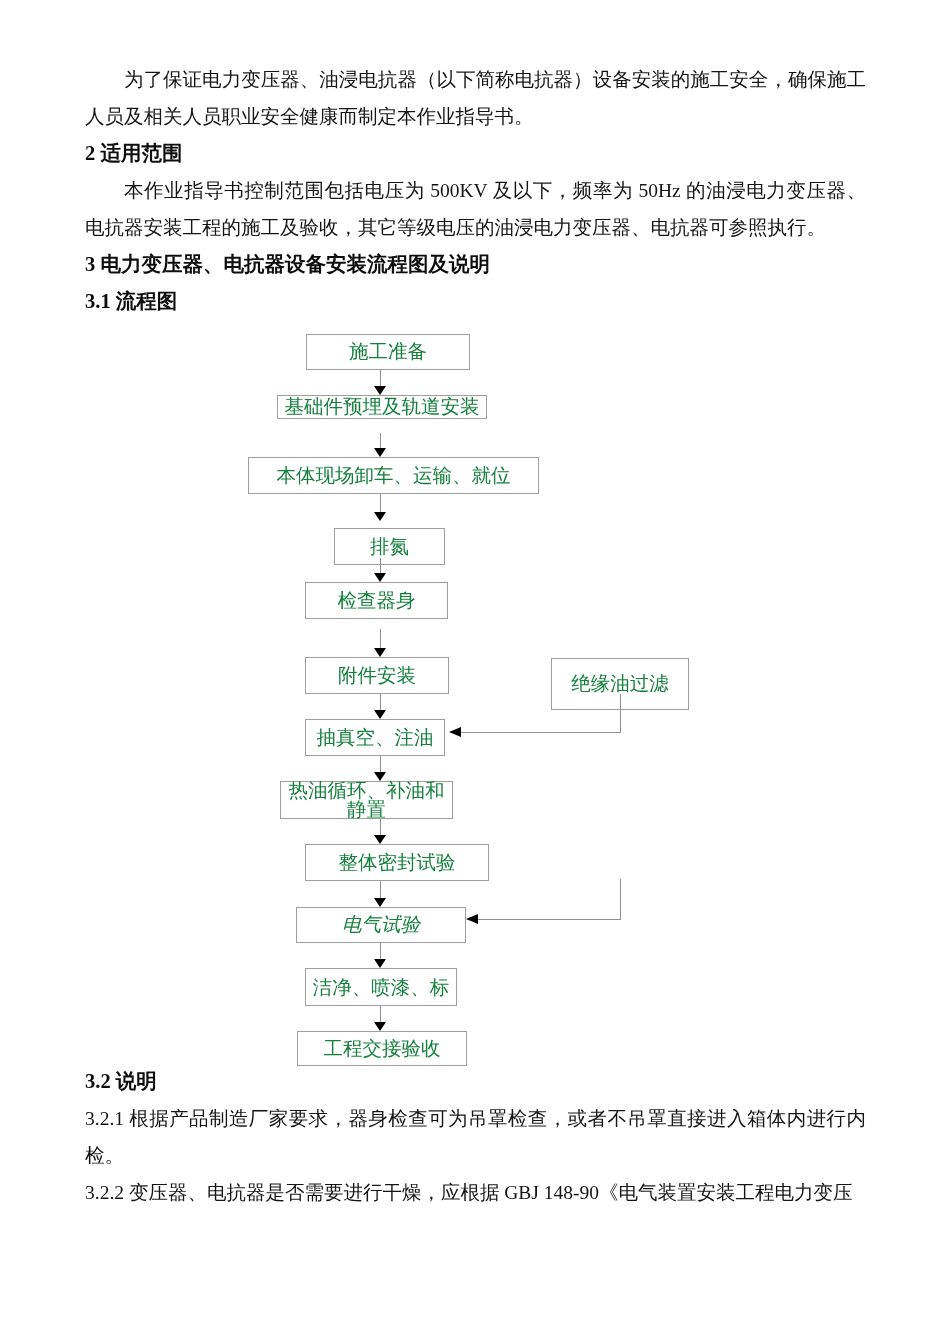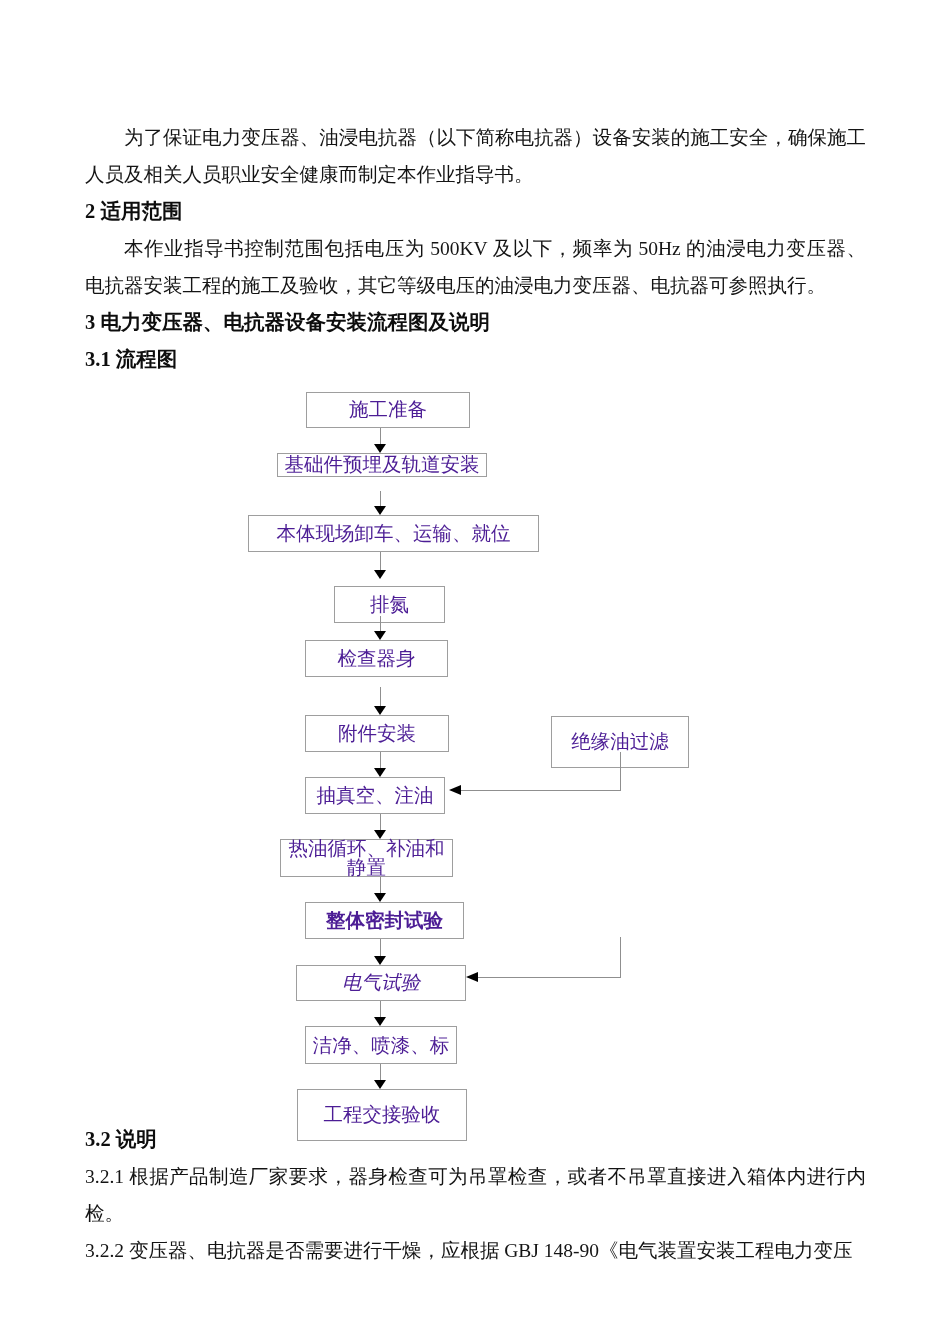--- a/index.html
+++ b/index.html
@@ -4,33 +4,33 @@
 <style>
   html,body { margin:0; padding:0; background:#ffffff; }
   .page {
     position:relative;
     width:950px; height:1344px;
     background:#ffffff;
     font-family:"Liberation Serif","DejaVu Serif",serif;
     color:#141414;
     overflow:hidden;
   }
-  .content { padding:119px 84px 0 85px; font-size:19.5px; line-height:37px; }
+  .content { padding:61px 84px 0 85px; font-size:19.5px; line-height:37px; }
   p.body { margin:0; text-align:justify; }
   p.indent { text-indent:39px; }
   .h { margin:0; font-size:20.5px; line-height:37px; font-weight:bold; color:#0d0d0d; }
 
   
   .flowchart { position:relative; height:743px; }
   .fbox {
     position:absolute;
     border:1px solid #9e9e9e;
     background:#ffffff;
     display:flex; align-items:center; justify-content:center;
-    font-size:19.5px; line-height:1; color:#4c1d95;
+    font-size:19.5px; line-height:1; color:#15803d;
     box-sizing:border-box; text-align:center;
   }
   .fbox.wrap2 {
     display:block; overflow:hidden;
     line-height:31px; padding-top:3px;
   }
   .vline { position:absolute; width:1px; background:#8f8f8f; }
   .hline { position:absolute; height:1px; background:#8f8f8f; }
   .arrow-down { position:absolute; width:0; height:0;
     border-left:6px solid transparent; border-right:6px solid transparent;
@@ -41,24 +41,24 @@
 
   
   .bm0 { left:221px; top:14px;  width:164px; height:36px; }
   .bm1 { left:192px; top:75px;  width:210px; height:24px; }
   .bm2 { left:163px; top:137px; width:291px; height:37px; }
   .bm3 { left:249px; top:208px; width:111px; height:37px; }
   .bm4 { left:220px; top:262px; width:143px; height:37px; }
   .bm5 { left:220px; top:337px; width:144px; height:37px; }
   .bm6 { left:220px; top:399px; width:140px; height:37px; }
   .bm7 { left:195px; top:461px; width:173px; height:38px; }
-  .bm8 { left:220px; top:524px; width:159px; height:37px;font-weight:bold; }
+  .bm8 { left:220px; top:524px; width:184px; height:37px; }
   .bm9 { left:211px; top:587px; width:170px; height:36px;font-style:italic; }
   .bm10{ left:220px; top:648px; width:152px; height:38px; }
-  .bm11{ left:212px; top:711px; width:170px; height:52px; }
+  .bm11{ left:212px; top:711px; width:170px; height:35px; }
   
   .bs0 { left:466px; top:338px; width:138px; height:52px; }
   .bs1 { left:451px; top:524px; width:168px; height:35px; }
 
   
   .v1  { left:295px; top:50px;  height:16px; }  .a1  { left:289px; top:66px; }
   .v2  { left:295px; top:113px; height:15px; }  .a2  { left:289px; top:128px; }
   .v3  { left:295px; top:174px; height:18px; }  .a3  { left:289px; top:192px; }
   .v4  { left:295px; top:238px; height:15px; }  .a4  { left:289px; top:253px; }
   .v5  { left:295px; top:309px; height:19px; }  .a5  { left:289px; top:328px; }

